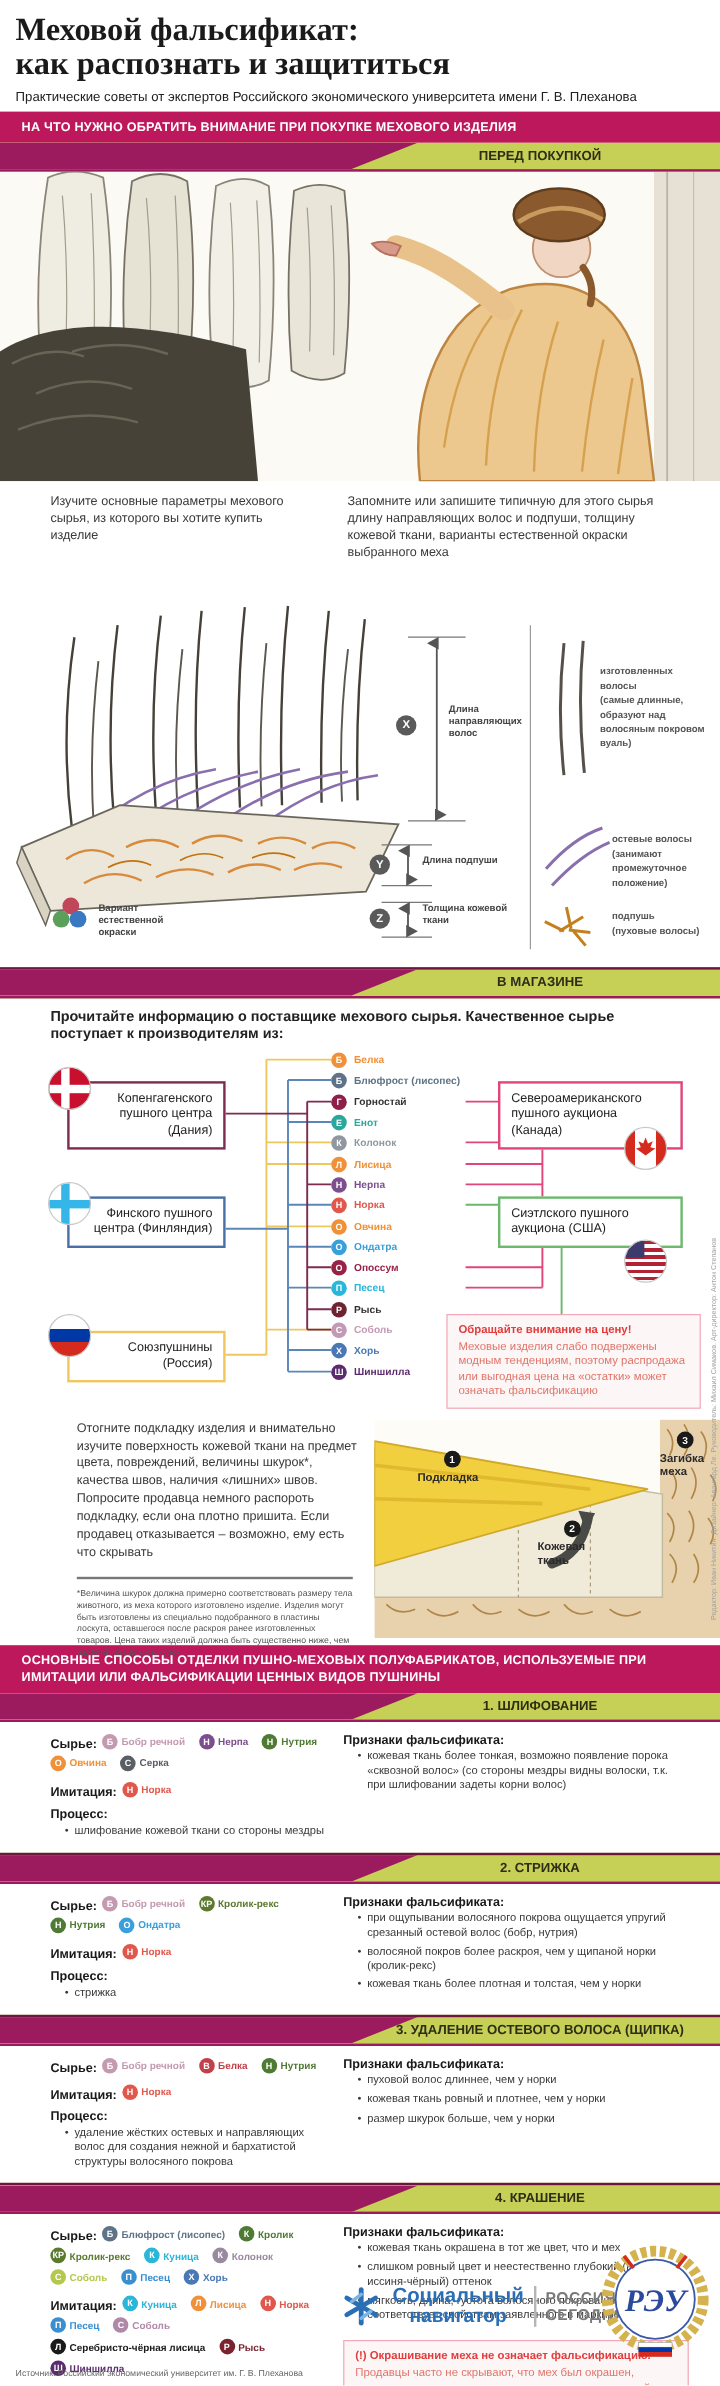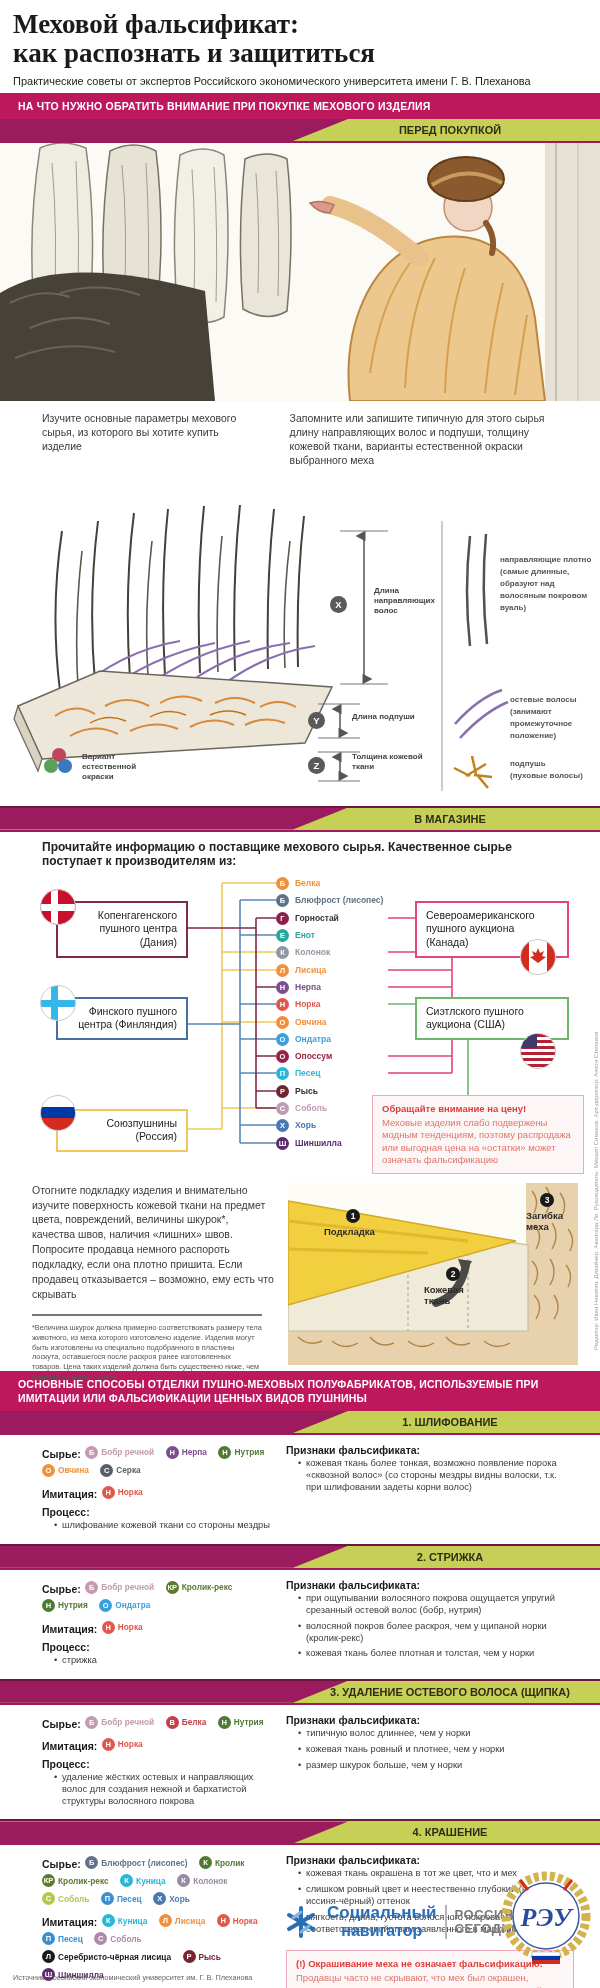--- a/index.html
+++ b/index.html
@@ -40,21 +40,21 @@
   .supbox.r{text-align:right;width:110px}
   .supbox.l{text-align:left;width:132px}
   .furrow{position:absolute;left:276px;display:flex;align-items:center;gap:6px;height:15px;z-index:2}
   .cc{width:13px;height:13px;min-width:13px;border-radius:50%;color:#fff;font-weight:bold;font-size:7.5px;
       display:inline-flex;align-items:center;justify-content:center;background:#888}
   .fn{font-size:8.5px;font-weight:bold;white-space:nowrap}
   .warnbox{border:1.5px solid #f2a8b8;background:#fdf6f6;padding:7px 9px;font-size:9.5px;line-height:1.3;color:#e0756a}
   .warnbox .wt{color:#e23c3c;font-weight:bold;margin-bottom:2px}
   .flow .warnbox{position:absolute;left:372px;top:222px;width:192px;z-index:2}
   
-  .lining{display:flex;padding:12px 8px 0 32px;gap:14px;height:188px}
+  .lining{display:flex;padding:12px 8px 0 64px;gap:14px;height:188px}
   .lining .txt{width:242px}
   .lining .txt p{margin:0;font-size:10.5px;line-height:1.42}
   .fnline{height:2px;background:#777;width:230px;margin:12px 0 7px}
   .footnote{font-size:7.3px;line-height:1.35;color:#555;width:230px}
   .coatwrap{position:relative;width:290px;height:182px}
   .numc{position:absolute;width:14px;height:14px;border-radius:50%;background:#1a1a1a;color:#fff;
         font-size:8.5px;font-weight:bold;text-align:center;line-height:14px;z-index:2}
   .numlab{position:absolute;font-size:9.5px;font-weight:bold;color:#2a2a2a;line-height:1.15;z-index:2}
   
   .cols{display:flex;padding:9px 26px 8px 42px;gap:14px}
@@ -172,21 +172,21 @@
   <div class="dimlab" style="left:352px;top:276px">Толщина кожевой ткани</div>
 
   <div class="dots" style="left:44px;top:272px">
     <i style="left:8px;top:0;background:#c0465a"></i>
     <i style="left:0;top:11px;background:#5aa05a"></i>
     <i style="left:14px;top:11px;background:#3a78c0"></i>
   </div>
   <div class="dimlab" style="left:82px;top:276px;width:80px">Вариант естественной окраски</div>
 
   <div class="legname" style="left:500px;top:78px">
-    <span>направляющие плотно</span><br>
+    <span>изготовленных волосы</span><br>
     <span>(самые длинные, образуют над волосяным покровом вуаль)</span>
   </div>
   <div class="legname" style="left:510px;top:218px">
     <span>остевые волосы</span><br>
     <span>(занимают промежуточное положение)</span>
   </div>
   <div class="legname" style="left:510px;top:282px">
     <span>подпушь</span><br>
     <span>(пуховые волосы)</span>
   </div>
@@ -465,21 +465,21 @@
         </span>
     </div>
     <div class="lbl">Процесс:</div>
     <ul class="bl">
       <li>удаление жёстких остевых и направляющих волос для создания нежной и бархатистой структуры волосяного покрова</li>
     </ul>
   </div>
   <div class="cr">
     <div class="lbl">Признаки фальсификата:</div>
     <ul class="bl">
-      <li>типичную волос длиннее, чем у норки</li>
+      <li>пуховой волос длиннее, чем у норки</li>
       <li>кожевая ткань ровный и плотнее, чем у норки</li>
       <li>размер шкурок больше, чем у норки</li>
     </ul>
   </div>
 </div>
 
 <div class="subband topline">
   <div class="wedge"></div>
   <div class="t">4. КРАШЕНИЕ</div>
 </div>

